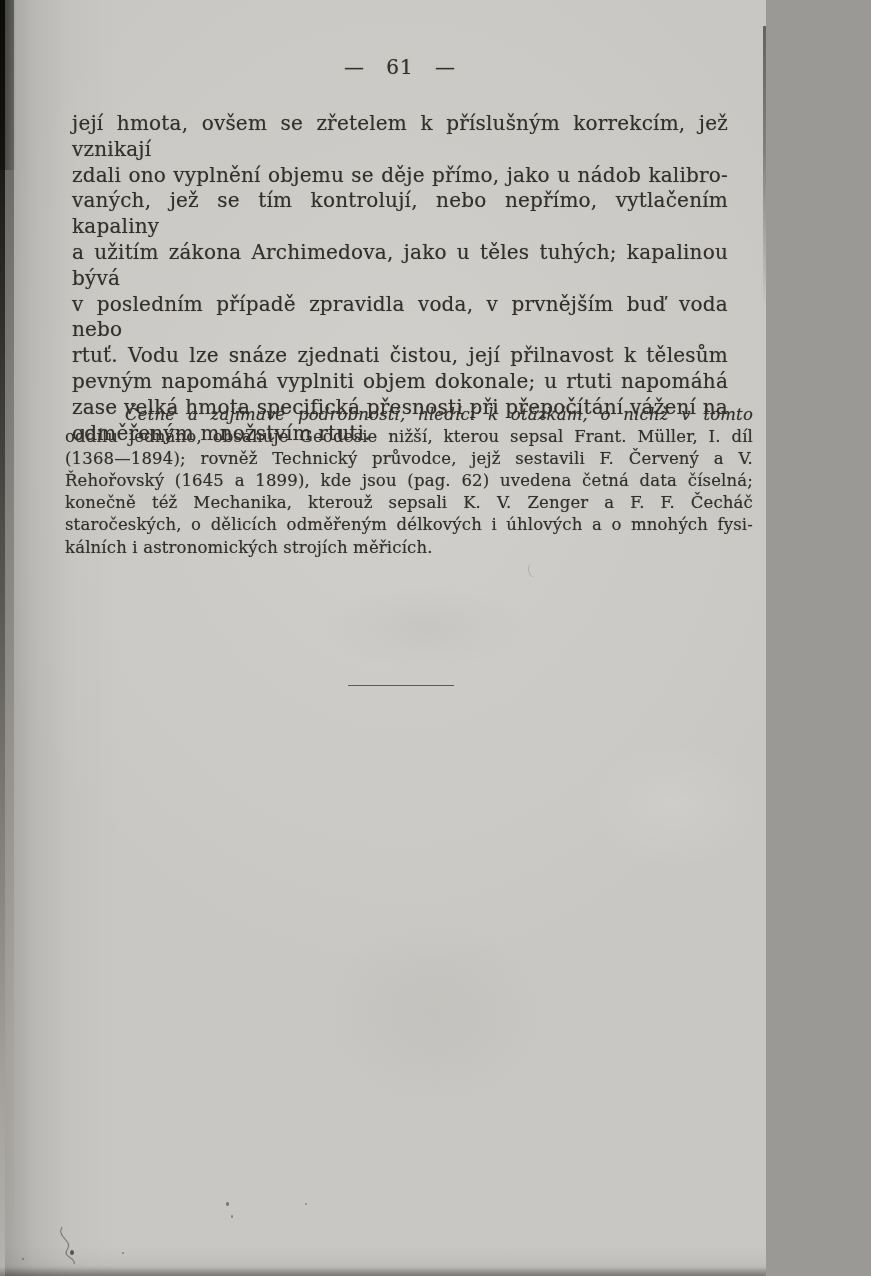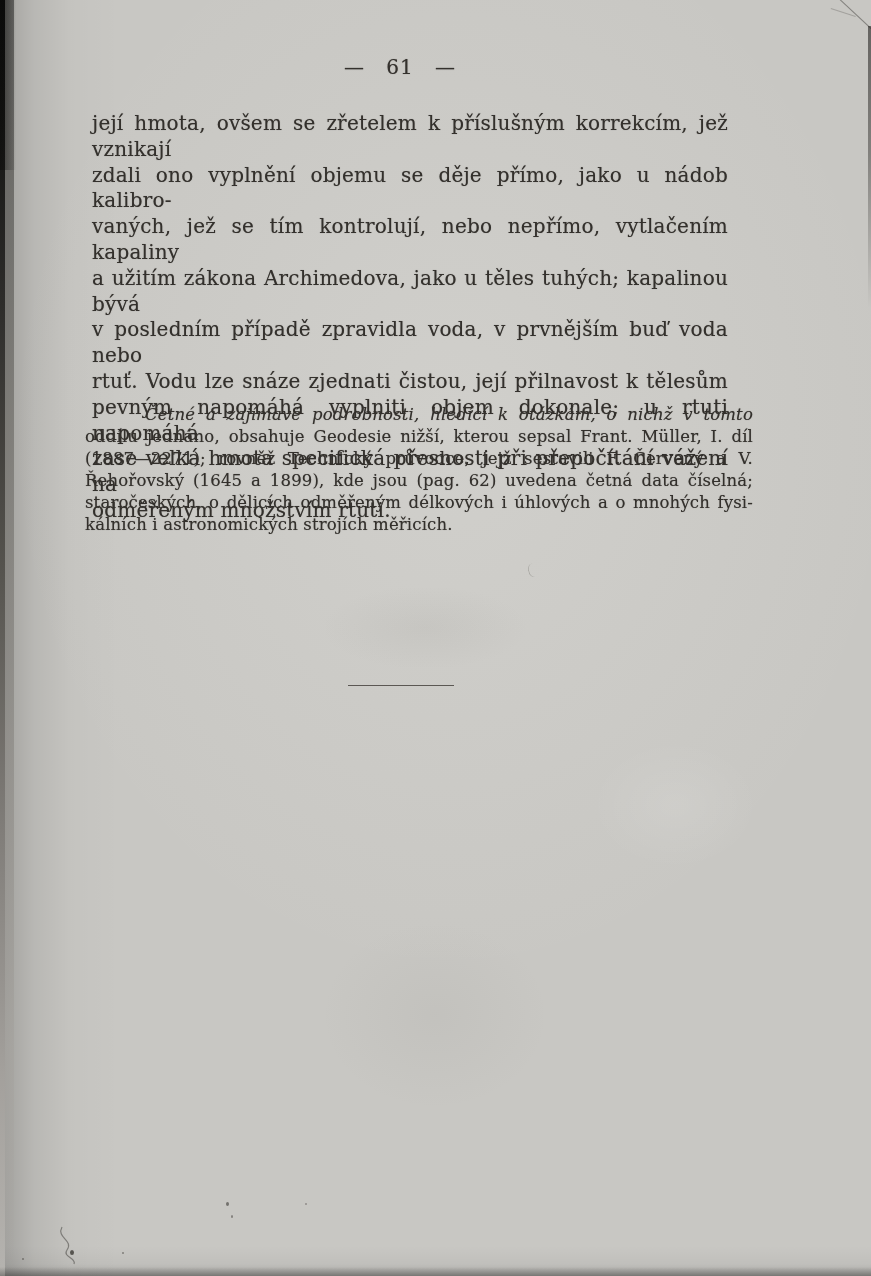--- a/index.html
+++ b/index.html
@@ -1,38 +1,37 @@
 <!DOCTYPE html>
 <html><head>
 <meta charset="utf-8">
 <style>
   html,body{margin:0;padding:0;background:#9a9996;}
   .scan{
     position:relative;
-    width:871px;height:1276px;
+    width:766px;height:1276px;
     overflow:hidden;
     background:
       radial-gradient(ellipse 620px 760px at 52% 34%, rgba(238,237,233,0.22), rgba(238,237,233,0) 72%),
       linear-gradient(to right, rgba(0,0,0,0.20) 0px, rgba(0,0,0,0.08) 34px, rgba(0,0,0,0.02) 70px, rgba(0,0,0,0) 120px),
       linear-gradient(to top, rgba(0,0,0,0.16) 0px, rgba(0,0,0,0.04) 12px, rgba(0,0,0,0) 30px),
       #c8c7c3;
     font-family:"DejaVu Serif","Liberation Serif",serif;
     color:#33302c;
   }
   
   .page-number{
     position:absolute;left:72px;top:55px;width:656px;
     text-align:center;font-size:20px;letter-spacing:1px;word-spacing:14px;
     color:#34312d;text-shadow:0 0 0.8px rgba(52,49,45,0.55);
   }
   .para{position:absolute;text-shadow:0 0 0.8px rgba(52,49,45,0.5);}
   .para .line{
     text-align:justify;text-align-last:justify;
     white-space:normal;
-    margin-left:20px;
   }
   .para .line:last-child{text-align-last:left;}
   .para-main{
     left:72px;top:111px;width:656px;
     font-size:20px;line-height:25.8px;letter-spacing:0.2px;
   }
   .para-note{
     left:65px;top:404px;width:688px;
     font-size:16.5px;line-height:22.1px;letter-spacing:0.15px;
   }
@@ -106,22 +105,23 @@
       <div class="line">v posledním případě zpravidla voda, v prvnějším buď voda nebo</div>
       <div class="line">rtuť. Vodu lze snáze zjednati čistou, její přilnavost k tělesům</div>
       <div class="line">pevným napomáhá vyplniti objem dokonale; u rtuti napomáhá</div>
       <div class="line">zase velká hmota specifická přesnosti při přepočítání vážení na</div>
       <div class="line">odměřeným množstvím rtuti.</div>
     </div>
 
   <div class="para para-note">
       <div class="line">Četné a zajímavé podrobnosti, hledící k otázkám, o nichž v tomto</div>
       <div class="line">oddílu jednáno, obsahuje Geodesie nižší, kterou sepsal Frant. Müller, I. díl</div>
-      <div class="line">(1887—2271); rovněž Technický průvodce, jejž sestavili F. Červený a V.</div>
+      <div class="line">(1368—1894); rovněž Technický průvodce, jejž sestavili F. Červený a V.</div>
       <div class="line">Řehořovský (1645 a 1899), kde jsou (pag. 62) uvedena četná data číselná;</div>
+      <div class="line">konečně též Mechanika, kterouž sepsali K. V. Zenger a F. F. Čecháč</div>
       <div class="line">staročeských, o dělicích odměřeným délkových i úhlových a o mnohých fysi-</div>
       <div class="line">kálních i astronomických strojích měřicích.</div>
     </div>
 
   <div class="separator"></div>
 
   <div class="edge-left-a"></div>
   <div class="edge-left-b"></div>
   <div class="edge-left-c"></div>
   <div class="edge-bottom"></div>

